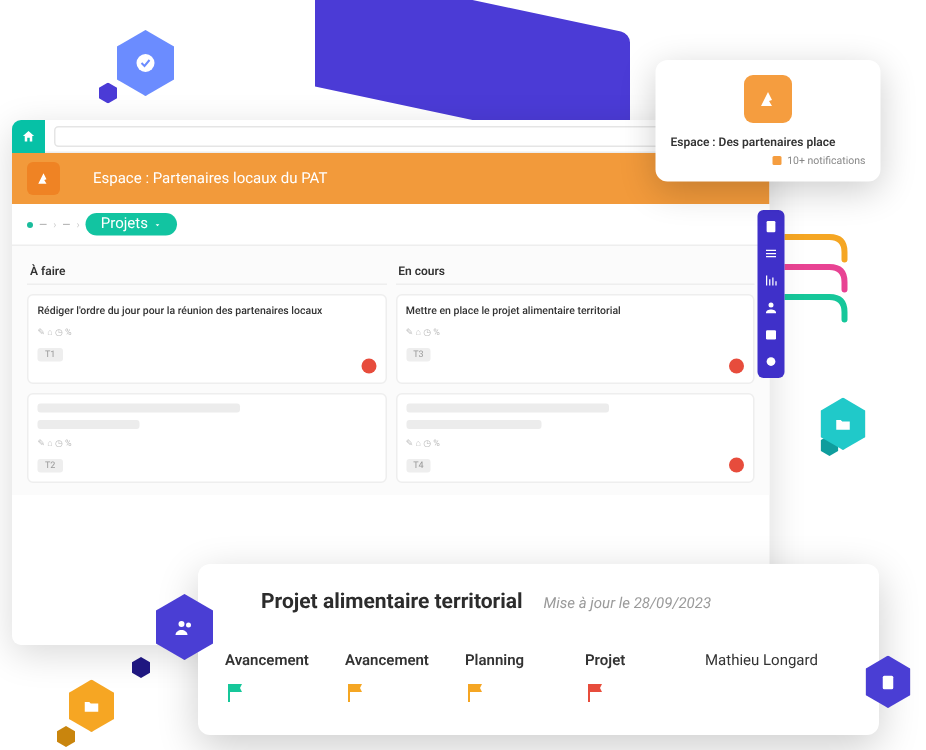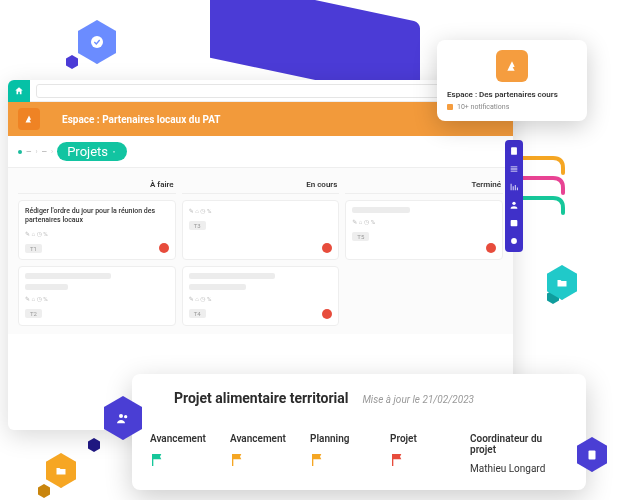--- a/index.html
+++ b/index.html
@@ -11,47 +11,47 @@
 
 .app { position: absolute; left: 8px; top: 80px; width: 505px; height: 350px; background: #fff; border-radius: 6px; box-shadow: 0 6px 24px rgba(0,0,0,0.15); z-index: 2; overflow: hidden; }
 .topbar { display:flex; height:22px; background:#fff; border-bottom:1px solid #eee; align-items:center; }
 .home-box { width:22px; height:22px; background:#06c1a6; display:flex; align-items:center; justify-content:center; }
 .home-box svg { width:10px; height:10px; }
 .search { flex:1; margin:0 6px; height:14px; border:1px solid #e5e5e5; border-radius:3px; font-size:7px; padding:0 6px; color:#999; }
 
 .banner { background:#f29a3b; color:#fff; padding:6px 10px; display:flex; align-items:center; gap:8px; }
 .banner-icon { width:22px; height:22px; background:#ef8324; border-radius:4px; display:flex; align-items:center; justify-content:center; }
 .banner-icon svg { width:12px; height:12px; }
-.banner-title { font-size:10px; font-weight:700;padding-left:14px; }
+.banner-title { font-size:10px; font-weight:400;padding-left:14px; }
 
 .breadcrumb-row { display:flex; align-items:center; gap:4px; padding:6px 10px; background:#fff; border-bottom:1px solid #eee; }
 .bc-dot { width:4px; height:4px; background:#1abc9c; border-radius:50%; }
 .bc-item { font-size:7px; color:#999; }
 .bc-chev { font-size:7px; color:#ccc; }
-.pill { background:#12c4a1; color:#fff; font-size:13px; padding:2px 10px; border-radius:10px; display:flex; align-items:center; gap:3px; }
+.pill { background:#12c4a1; color:#fff; font-size:10px; padding:2px 10px; border-radius:10px; display:flex; align-items:center; gap:3px; }
 .pill svg{width:6px;height:6px;}
 
 .board { display:flex; gap:6px; padding:8px 10px; background:#fbfbfb; flex:1; }
 .col { flex:1; display:flex; flex-direction:column; gap:6px; }
-.col-title { font-size:8px; font-weight:600; color:#333; padding:4px 2px; border-bottom:1px solid #eee;text-align:right; }
+.col-title { font-size:8px; font-weight:600; color:#333; padding:4px 2px; border-bottom:1px solid #eee; }
 .card { background:#fff; border:1px solid #eee; border-radius:4px; padding:6px; display:flex; flex-direction:column; gap:5px; min-height:60px; position:relative; }
 .card-text { font-size:7px; line-height:1.25; color:#333; font-weight:500; }
 .ghost-line { background:#ececec; height:6px; border-radius:2px; }
 .ghost-line.w60{width:60%;} .ghost-line.w40{width:40%;} .ghost-line.w30{width:30%;}
 .card-meta { display:flex; gap:4px; font-size:6px; color:#bbb; align-items:center; }
 .card-meta span { display:flex; align-items:center; }
 .tag-chip { background:#eee; color:#999; font-size:6px; padding:1px 5px; border-radius:2px; width:fit-content; margin-top:2px;}
 .alert-dot { position:absolute; bottom:6px; right:6px; width:10px; height:10px; background:#e74c3c; border-radius:50%; }
 
 
 .notif { position:absolute; right:30px; top:40px; width:150px; background:#fff; border-radius:8px; box-shadow:0 6px 24px rgba(0,0,0,0.2); padding:10px; z-index:5; }
 .notif-icon { width:32px; height:32px; background:#f59d3f; border-radius:6px; display:flex; align-items:center; justify-content:center; margin:0 auto 8px; }
 .notif-icon svg{width:16px;height:16px;}
 .notif-title { font-size:8px; font-weight:600; color:#333; margin-bottom:4px; }
-.notif-sub { font-size:7px; color:#888; display:flex; align-items:center; gap:4px; }
+.notif-sub { font-size:7px; color:#888; display:flex; align-items:center; gap:4px;justify-content:flex-end; }
 .notif-sub .sq { width:6px; height:6px; background:#f59d3f; border-radius:1px; }
 
 
 .side-rail { position:absolute; right:94px; top:140px; width:18px; background:#3f30c9; border-radius:4px; padding:6px 0; display:flex; flex-direction:column; align-items:center; gap:8px; z-index:3; }
 .side-rail svg { width:10px; height:10px; }
 .rail-line { position:absolute; right:50px; top:153px; width:44px; height:70px; z-index:1; }
 
 
 .project-card { position:absolute; left:132px; bottom:10px; width:454px; background:#fff; border-radius:8px; box-shadow:0 8px 28px rgba(0,0,0,0.2); padding:14px 18px 16px; z-index:6; }
 .project-head { font-size:14px; font-weight:700; color:#2c2c2c; display:inline;margin-left:24px; }
@@ -129,58 +129,48 @@
         <div class="card-meta">
             <span>✎ ⌂ ◷ %</span>
           </div>
         <div class="tag-chip">T2</div>
       </div>
     </div>
 
     <div class="col">
       <div class="col-title">En cours</div>
       <div class="card">
+        <div class="card-text">Mettre en place le projet alimentaire territorial</div>
         <div class="card-meta">
             <span>✎ ⌂ ◷ %</span>
           </div>
         <div class="tag-chip">T3</div>
         <div class="alert-dot"></div>
       </div>
       <div class="card">
         <div class="ghost-line w60"></div>
         <div class="ghost-line w40"></div>
         <div class="card-meta">
             <span>✎ ⌂ ◷ %</span>
           </div>
         <div class="tag-chip">T4</div>
         <div class="alert-dot"></div>
       </div>
     </div>
 
-    <div class="col">
-      <div class="col-title">Terminé</div>
-      <div class="card">
-        <div class="ghost-line w40"></div>
-        <div class="card-meta">
-            <span>✎ ⌂ ◷ %</span>
-          </div>
-        <div class="tag-chip">T5</div>
-        <div class="alert-dot"></div>
-      </div>
-    </div>
   </div>
 </div>
 
 <div class="notif">
   <div class="notif-icon">
     <svg viewBox="0 0 24 24">
         <path fill="#fff" d="M5 19l7-14 4 8-3 1 3 5H5z"></path>
       </svg>
   </div>
-  <div class="notif-title">Espace : Des partenaires cours</div>
+  <div class="notif-title">Espace : Des partenaires place</div>
   <div class="notif-sub">
     <span class="sq"></span>
     <span>10+ notifications</span>
   </div>
 </div>
 
 <div class="side-rail">
   <svg viewBox="0 0 24 24">
       <rect x="5" y="3" width="14" height="18" rx="2" fill="#fff"></rect>
     </svg>
@@ -197,21 +187,21 @@
   <svg viewBox="0 0 24 24">
       <rect x="4" y="5" width="16" height="15" rx="2" fill="#fff"></rect>
     </svg>
   <svg viewBox="0 0 24 24">
       <circle cx="12" cy="12" r="7" fill="#fff"></circle>
     </svg>
 </div>
 
 <div class="project-card">
   <span class="project-head">Projet alimentaire territorial</span>
-  <span class="project-updated">Mise à jour le 21/02/2023</span>
+  <span class="project-updated">Mise à jour le 28/09/2023</span>
   <div class="project-row">
     <div class="pcol">
       <div class="label">Avancement</div>
       <svg class="flag" viewBox="0 0 24 24">
           <path fill="#16c79a" d="M5 3h12l-2 4 2 4H5v10H3V3z"></path>
         </svg>
     </div>
     <div class="pcol">
       <div class="label">Avancement</div>
       <svg class="flag" viewBox="0 0 24 24">
@@ -224,21 +214,20 @@
           <path fill="#f5a623" d="M5 3h12l-2 4 2 4H5v10H3V3z"></path>
         </svg>
     </div>
     <div class="pcol">
       <div class="label">Projet</div>
       <svg class="flag" viewBox="0 0 24 24">
           <path fill="#e74c3c" d="M5 3h12l-2 4 2 4H5v10H3V3z"></path>
         </svg>
     </div>
     <div class="pcol" style="flex:1.4">
-      <div class="label">Coordinateur du projet</div>
       <div class="val">Mathieu Longard</div>
     </div>
   </div>
 </div>
 
 <div class="hex lblue" style="left:78px; top:20px;">
   <svg viewBox="0 0 24 24">
       <circle cx="12" cy="12" r="9" fill="#fff"></circle>
       <path stroke="#6b8cff" stroke-width="2" fill="none" d="M8 12l3 3 5-6"></path>
     </svg>

